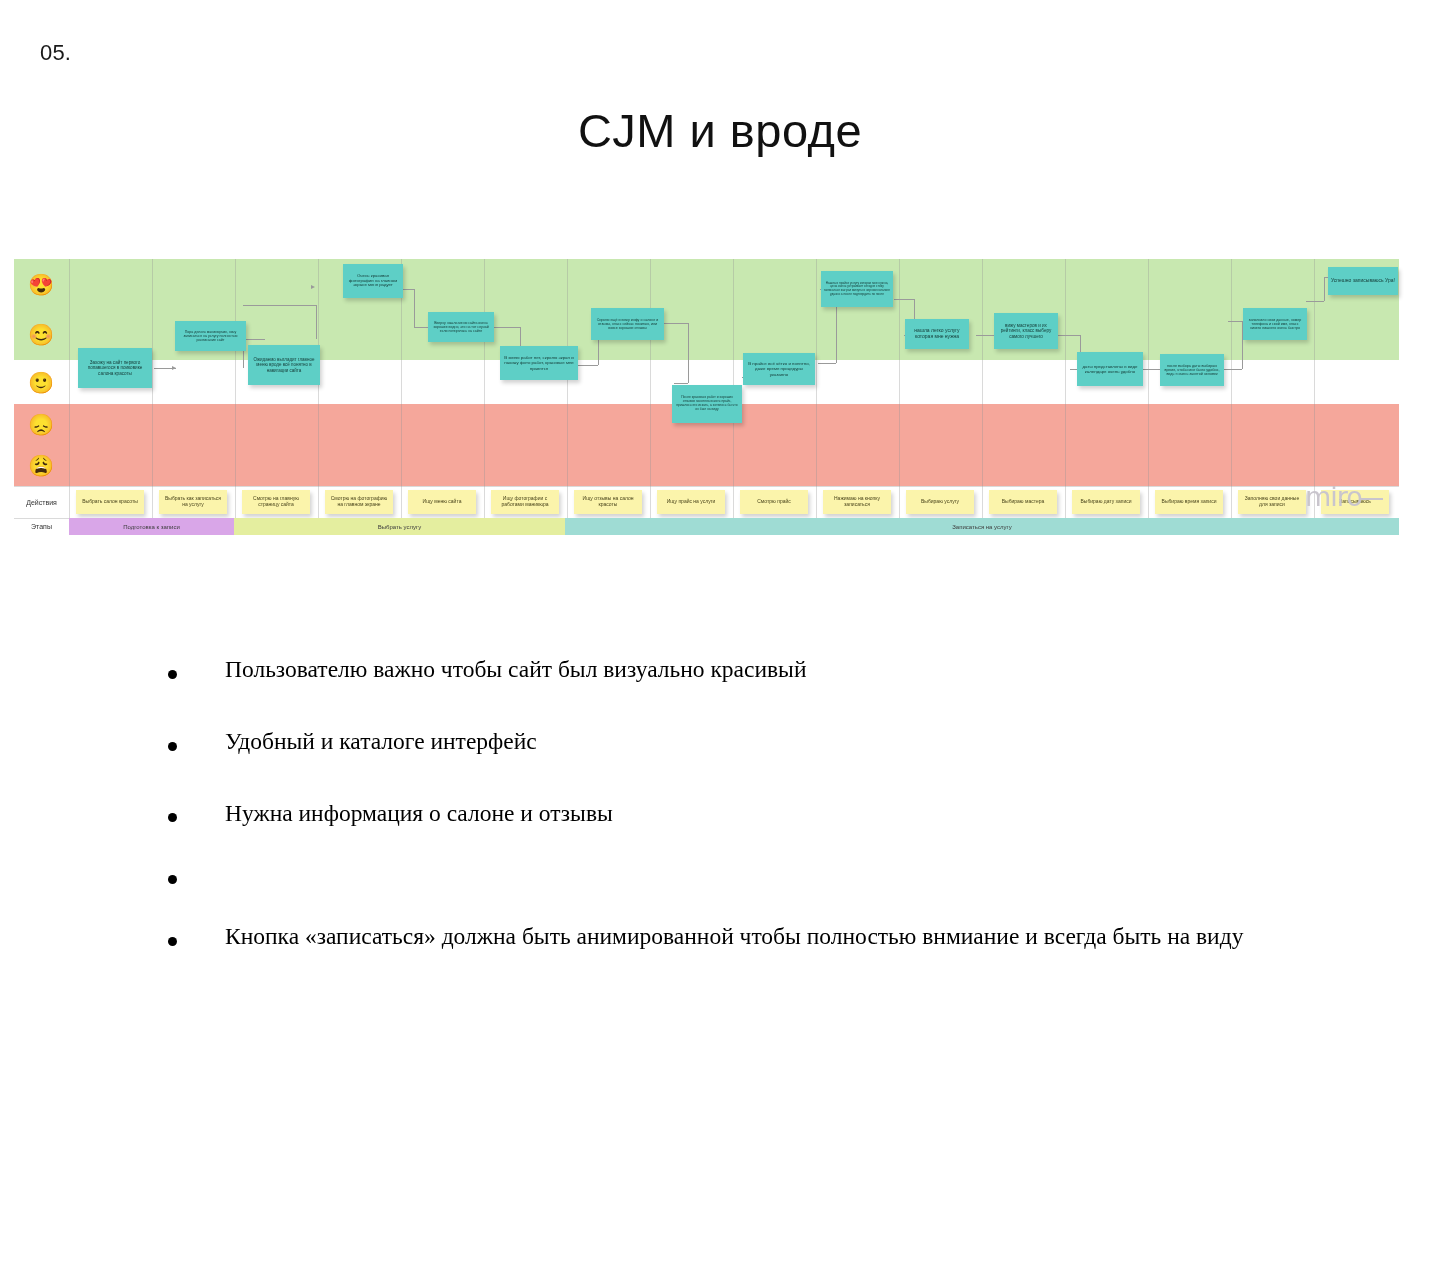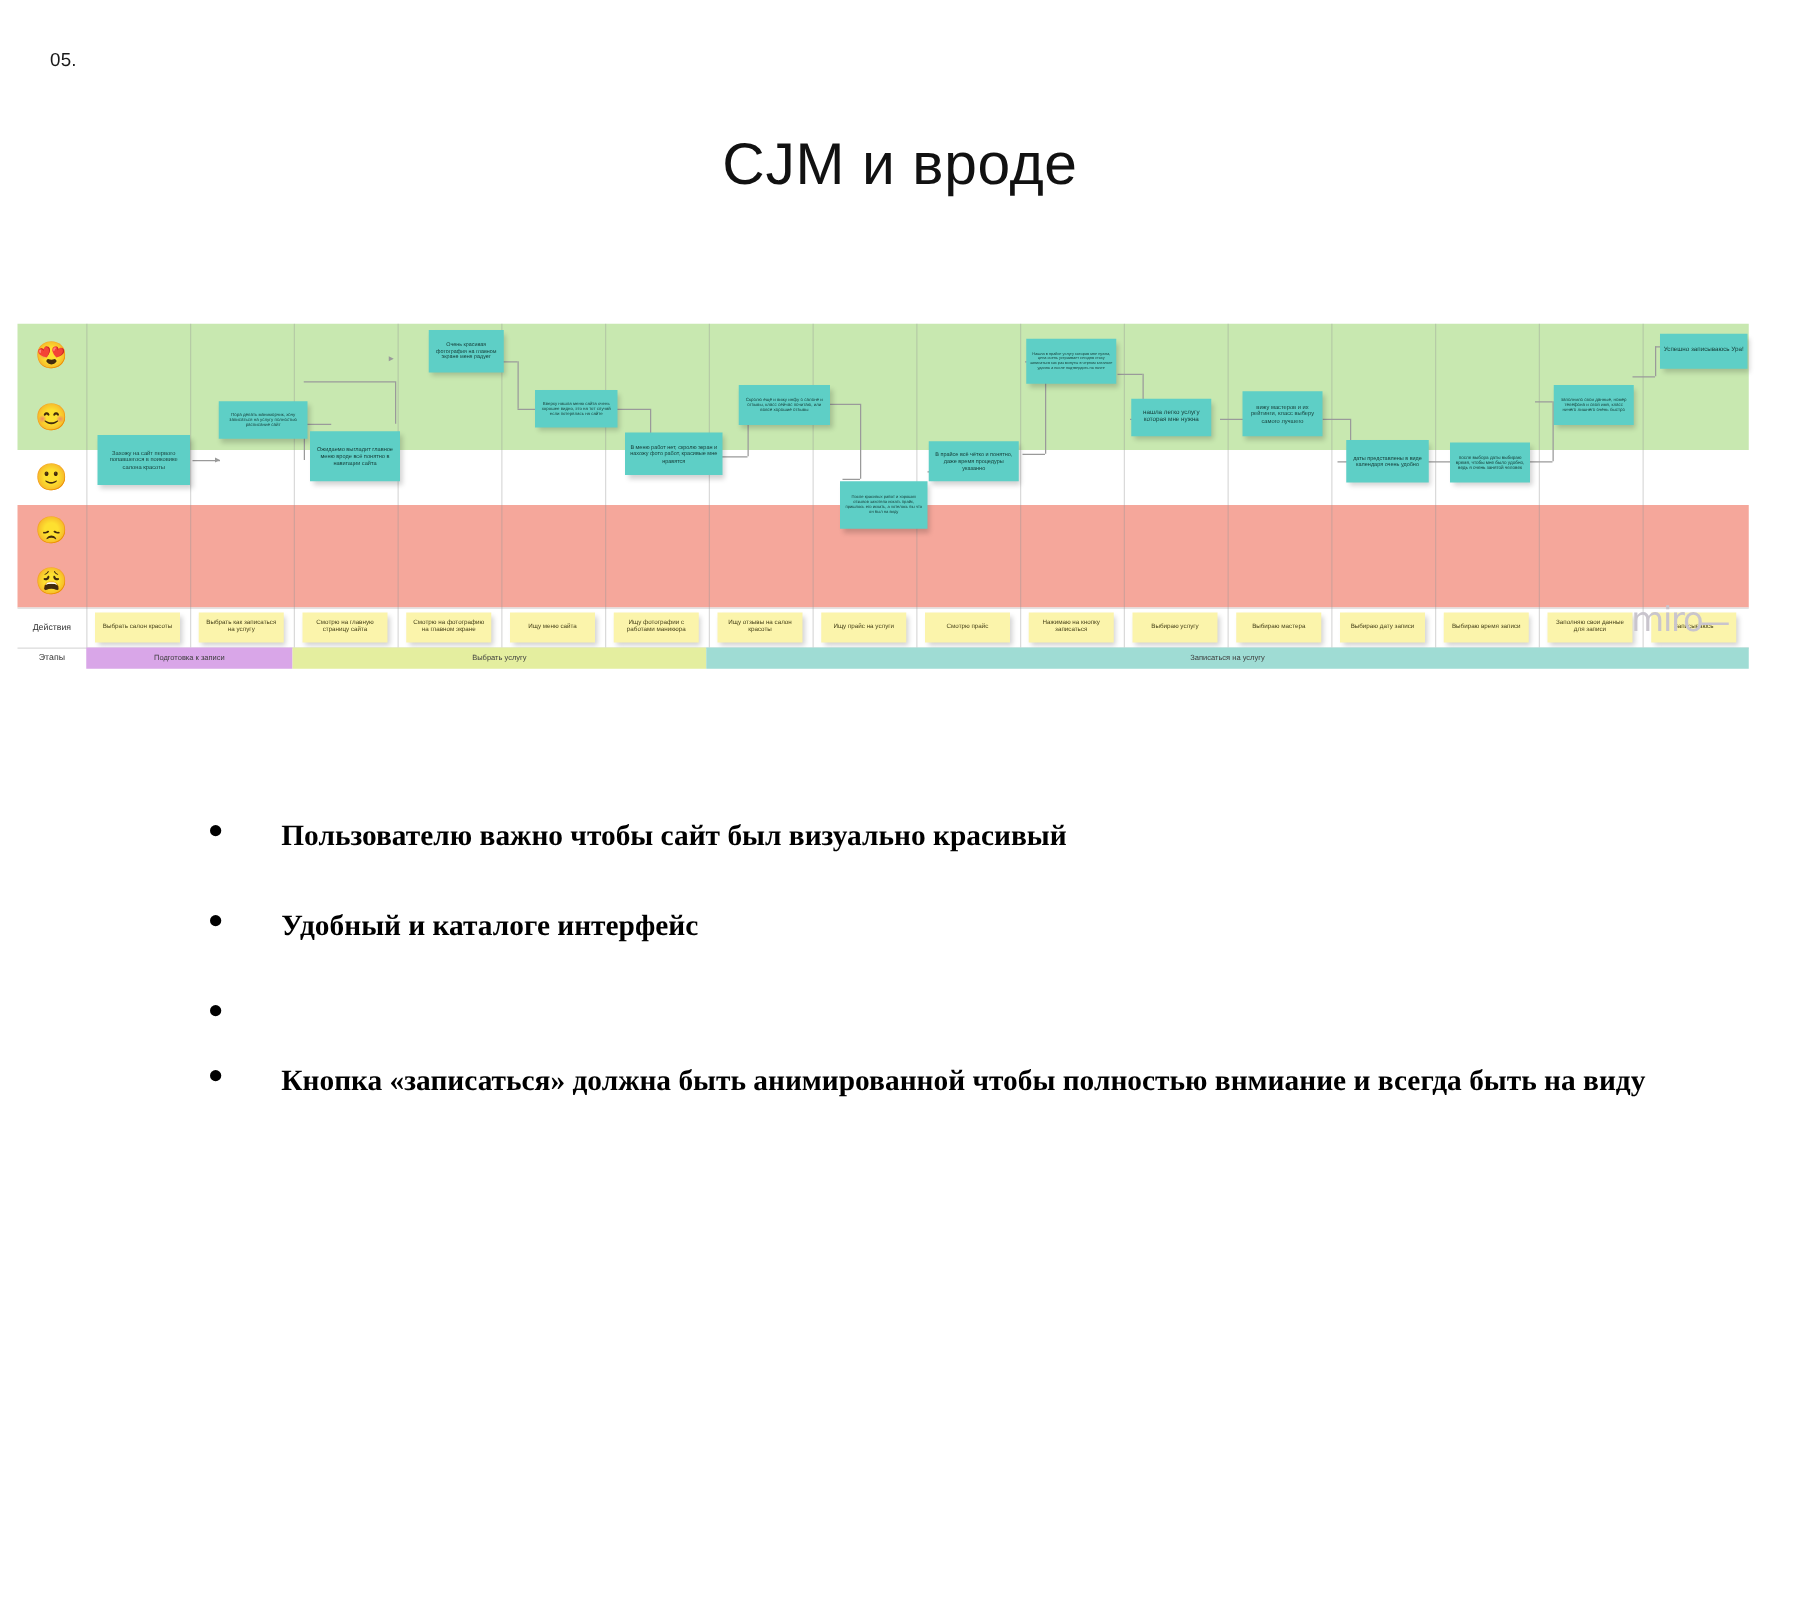--- a/index.html
+++ b/index.html
@@ -7,21 +7,21 @@
     margin: 0; padding: 0;
     width: 1440px; height: 1285px;
     background: #ffffff;
     font-family: "Liberation Sans", sans-serif;
     overflow: hidden;
   }
   .page { position: relative; width: 1440px; height: 1285px; background:#fff; }
 
   .slide-number {
     position: absolute; left: 40px; top: 40px;
-    font-size: 15px; color: #1a1a1a; letter-spacing: .2px;
+    font-size: 22px; color: #1a1a1a; letter-spacing: .2px;
   }
   .page-title {
     position: absolute; left: 0; right: 0; top: 72px;
     text-align: center;
     font-size: 47px; font-weight: 400; color: #111;
     letter-spacing: .5px;
   }
 
   
   .board {
@@ -101,23 +101,22 @@
   .miro-mark::after {
     content:""; position:absolute; left: 56px; top: 17px;
     width: 22px; height: 2px; background:#c9c5cd;
   }
 
   
   .bullets {
     position: absolute; left: 168px; top: 650px; width: 1180px;
   }
   .bullet {
-    display: flex; align-items: flex-start;
+    display: flex; align-items: center;
     margin-bottom: 33px;
-    font-weight: bold;
   }
   .bullet .dot {
     width: 14px; flex: 0 0 14px; margin-top: 10px; margin-right: 43px;
   }
   .bullet .dot i {
     display:block; width: 9px; height: 9px; border-radius: 50%;
     background: #000;
   }
   .bullet .txt {
     font-family: "Liberation Serif", serif;
@@ -271,20 +270,26 @@
     <div class="bullet">
       <span class="dot">
           <i></i>
         </span>
       <span class="txt">Удобный и каталоге интерфейс</span>
     </div>
     <div class="bullet">
       <span class="dot">
           <i></i>
         </span>
+      <span class="txt">Нужна информация о салоне и отзывы</span>
+    </div>
+    <div class="bullet">
+      <span class="dot">
+          <i></i>
+        </span>
     </div>
     <div class="bullet">
       <span class="dot">
           <i></i>
         </span>
       <span class="txt">Кнопка «записаться» должна быть анимированной чтобы полностью внмиание и всегда быть на виду</span>
     </div>
   </div>
 
 </div>

